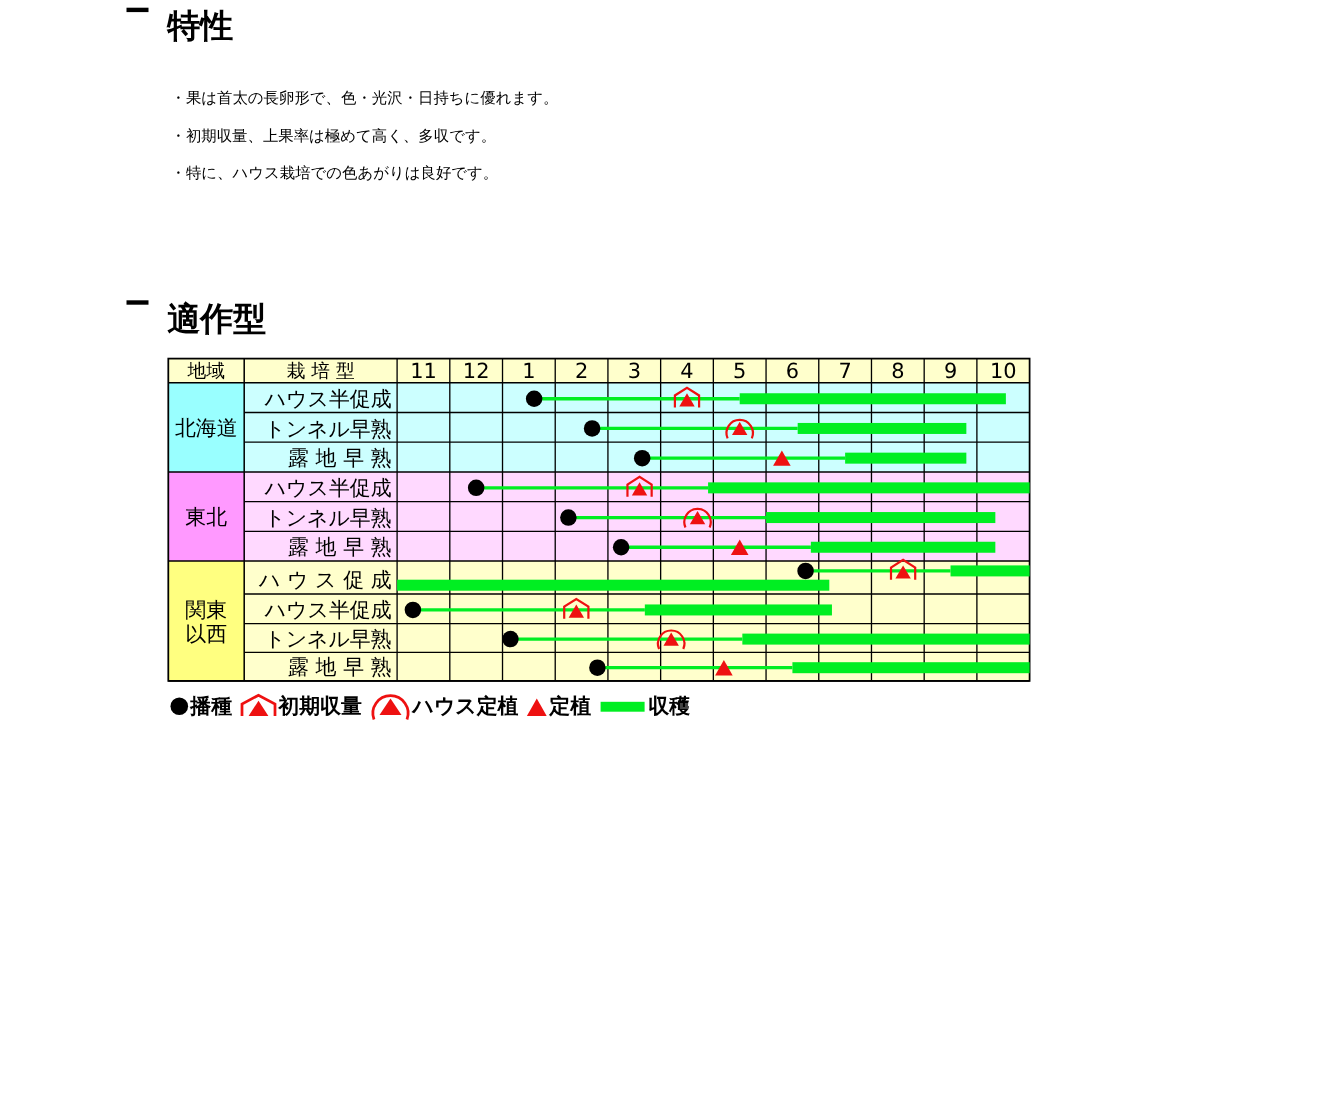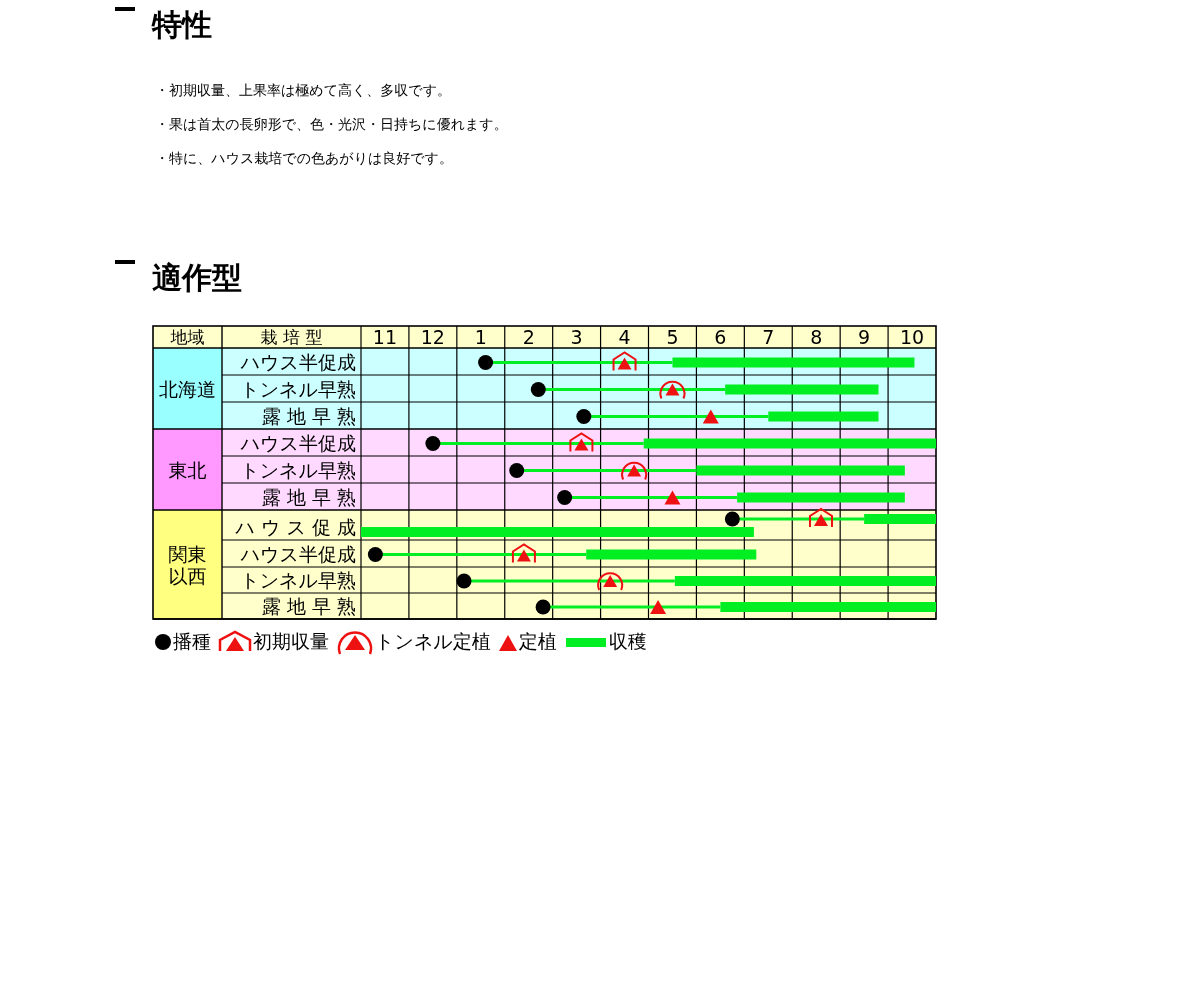--- a/index.html
+++ b/index.html
@@ -6,38 +6,38 @@
   body { width:1200px; height:1000px; position:relative; overflow:hidden;
          font-family: "DejaVu Sans", "Liberation Sans", sans-serif; color:#000; }
   .section-title { position:absolute; left:115px; font-family:"DejaVu Serif","Liberation Serif",serif;
                    font-weight:bold; font-size:30px; line-height:36px; display:flex; align-items:flex-start; }
   .section-title .dash { display:inline-block; width:20px; height:4px; background:#000; margin-right:17px; }
   .bullets { position:absolute; left:155px; top:78px; font-size:14px; }
   .bullets div { height:34px; line-height:24px; }
   #chart { position:absolute; left:0; top:0; width:1200px; height:1000px; }
   .legend { position:absolute; left:153px; top:628px; height:28px; display:flex; align-items:center;
             font-size:19px; white-space:nowrap; }
-  .legend .item { display:flex; align-items:center; margin-right:6px; }
+  .legend .item { display:flex; align-items:center; margin-right:6px;font-weight:bold; }
   .legend svg { display:block; }
 </style>
 </head>
 <body>
 
 <div class="section-title" style="top:7px;">
   <span class="dash"></span>
   <span>特性</span>
 </div>
 
 <div class="bullets">
+  <div>・果は首太の長卵形で、色・光沢・日持ちに優れます。</div>
   <div>・初期収量、上果率は極めて高く、多収です。</div>
-  <div>・果は首太の長卵形で、色・光沢・日持ちに優れます。</div>
   <div>・特に、ハウス栽培での色あがりは良好です。</div>
 </div>
 
-<div class="section-title" style="top:260px;">
+<div class="section-title" style="top:273px;">
   <span class="dash"></span>
   <span>適作型</span>
 </div>
 
 <svg id="chart" xmlns="http://www.w3.org/2000/svg">
     <rect x="153" y="326" width="783" height="22" fill="#ffffcc"></rect>
     <text x="187.5" y="343" font-size="17" text-anchor="middle" font-family="&quot;DejaVu Sans&quot;, &quot;Liberation Sans&quot;, sans-serif">地域</text>
     <text x="291.5" y="343" font-size="17" text-anchor="middle" font-family="&quot;DejaVu Sans&quot;, &quot;Liberation Sans&quot;, sans-serif">栽 培 型</text>
     <text x="384.9583333333333" y="344" font-size="19" text-anchor="middle" font-family="&quot;DejaVu Sans&quot;, &quot;Liberation Sans&quot;, sans-serif">11</text>
     <text x="432.875" y="344" font-size="19" text-anchor="middle" font-family="&quot;DejaVu Sans&quot;, &quot;Liberation Sans&quot;, sans-serif">12</text>
@@ -192,21 +192,21 @@
       <polyline points="3,22 3,11 18,3 33,11 33,22" fill="none" stroke="#ee1111" stroke-width="2.5"></polyline>
       <polygon points="9,22 18,8 27,22" fill="#ee1111"></polygon>
     </svg>
     <span>初期収量</span>
   </div>
   <div class="item">
     <svg width="40" height="28">
       <path d="M5,26 A16,16 0 1,1 35,26" fill="none" stroke="#ee1111" stroke-width="2.5"></path>
       <polygon points="10,22 20,7 30,22" fill="#ee1111"></polygon>
     </svg>
-    <span>トンネル定植</span>
+    <span>ハウス定植</span>
   </div>
   <div class="item">
     <svg width="22" height="22">
         <polygon points="2,20 11,4 20,20" fill="#ee1111"></polygon>
       </svg>
     <span>定植</span>
   </div>
   <div class="item">
     <svg width="46" height="20">
         <rect x="3" y="6" width="40" height="9" fill="#00ee22"></rect>

